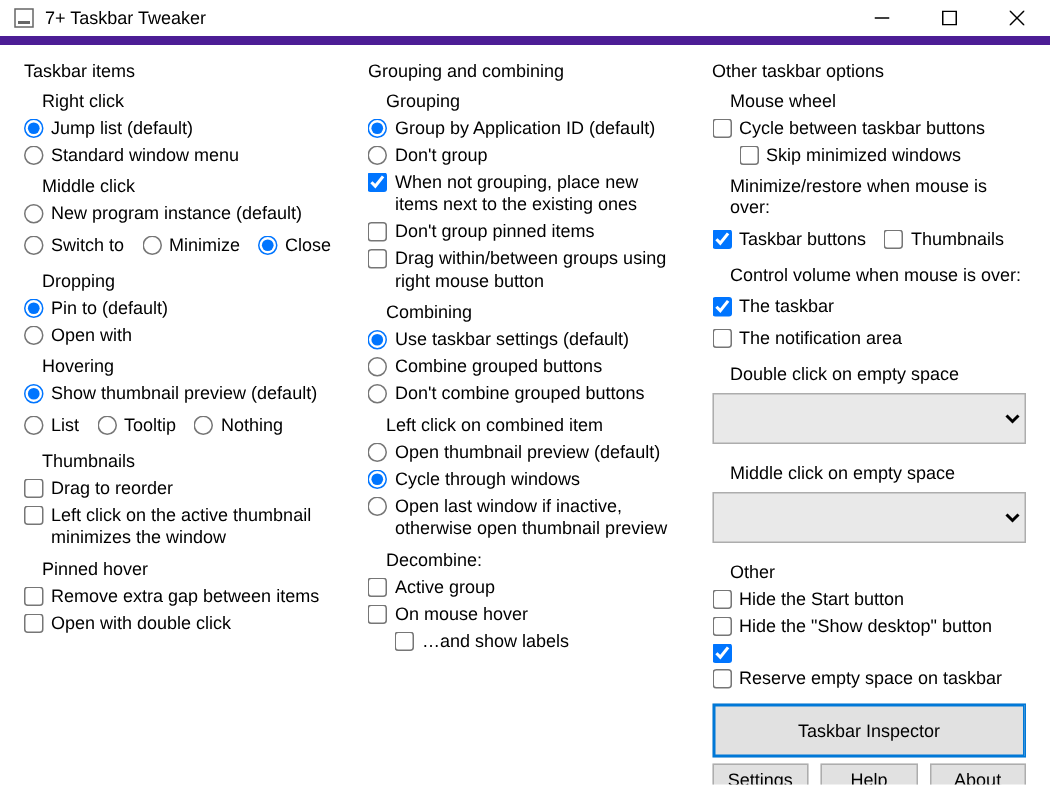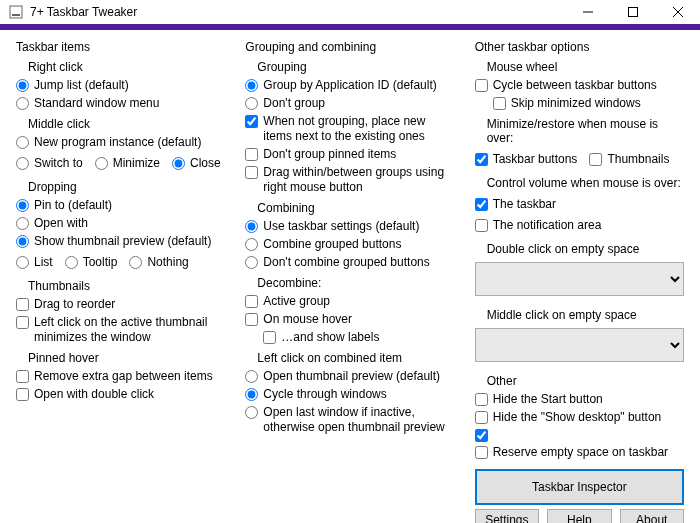--- a/index.html
+++ b/index.html
@@ -103,20 +103,21 @@
           <input type="radio" name="dr" checked="" style="">
           <label>Pin to (default)</label>
         </div>
       <div class="opt">
           <input type="radio" name="dr" style="">
           <label>Open with</label>
         </div>
     </div>
 
     <div class="sect">
+      <div class="sect-title">Hovering</div>
       <div class="opt">
           <input type="radio" name="hv" checked="" style="">
           <label>Show thumbnail preview (default)</label>
         </div>
       <div class="inline-opts">
         <div class="opt">
             <input type="radio" name="hv" style="">
             <label>List</label>
           </div>
         <div class="opt">
@@ -192,48 +193,48 @@
           <input type="radio" name="cb" style="">
           <label>Combine grouped buttons</label>
         </div>
       <div class="opt">
           <input type="radio" name="cb" style="">
           <label>Don't combine grouped buttons</label>
         </div>
     </div>
 
     <div class="sect">
-      <div class="sect-title">Decombine:</div>
-      <div class="opt">
-          <input type="checkbox" style="">
-          <label>Active group</label>
-        </div>
-      <div class="opt">
-          <input type="checkbox" style="">
-          <label>On mouse hover</label>
-        </div>
-      <div class="opt indent1">
-          <input type="checkbox" style="">
-          <label>…and show labels</label>
-        </div>
-    </div>
-
-    <div class="sect">
       <div class="sect-title">Left click on combined item</div>
       <div class="opt">
           <input type="radio" name="lc" style="">
           <label>Open thumbnail preview (default)</label>
         </div>
       <div class="opt">
           <input type="radio" name="lc" checked="" style="">
           <label>Cycle through windows</label>
         </div>
       <div class="opt">
           <input type="radio" name="lc" style="">
           <label>Open last window if inactive, otherwise open thumbnail preview</label>
+        </div>
+    </div>
+
+    <div class="sect">
+      <div class="sect-title">Decombine:</div>
+      <div class="opt">
+          <input type="checkbox" style="">
+          <label>Active group</label>
+        </div>
+      <div class="opt">
+          <input type="checkbox" style="">
+          <label>On mouse hover</label>
+        </div>
+      <div class="opt indent1">
+          <input type="checkbox" style="">
+          <label>…and show labels</label>
         </div>
     </div>
   </div>
 
   <div class="col">
     <div class="col-header">Other taskbar options</div>
 
     <div class="sect">
       <div class="sect-title">Mouse wheel</div>
       <div class="opt">

